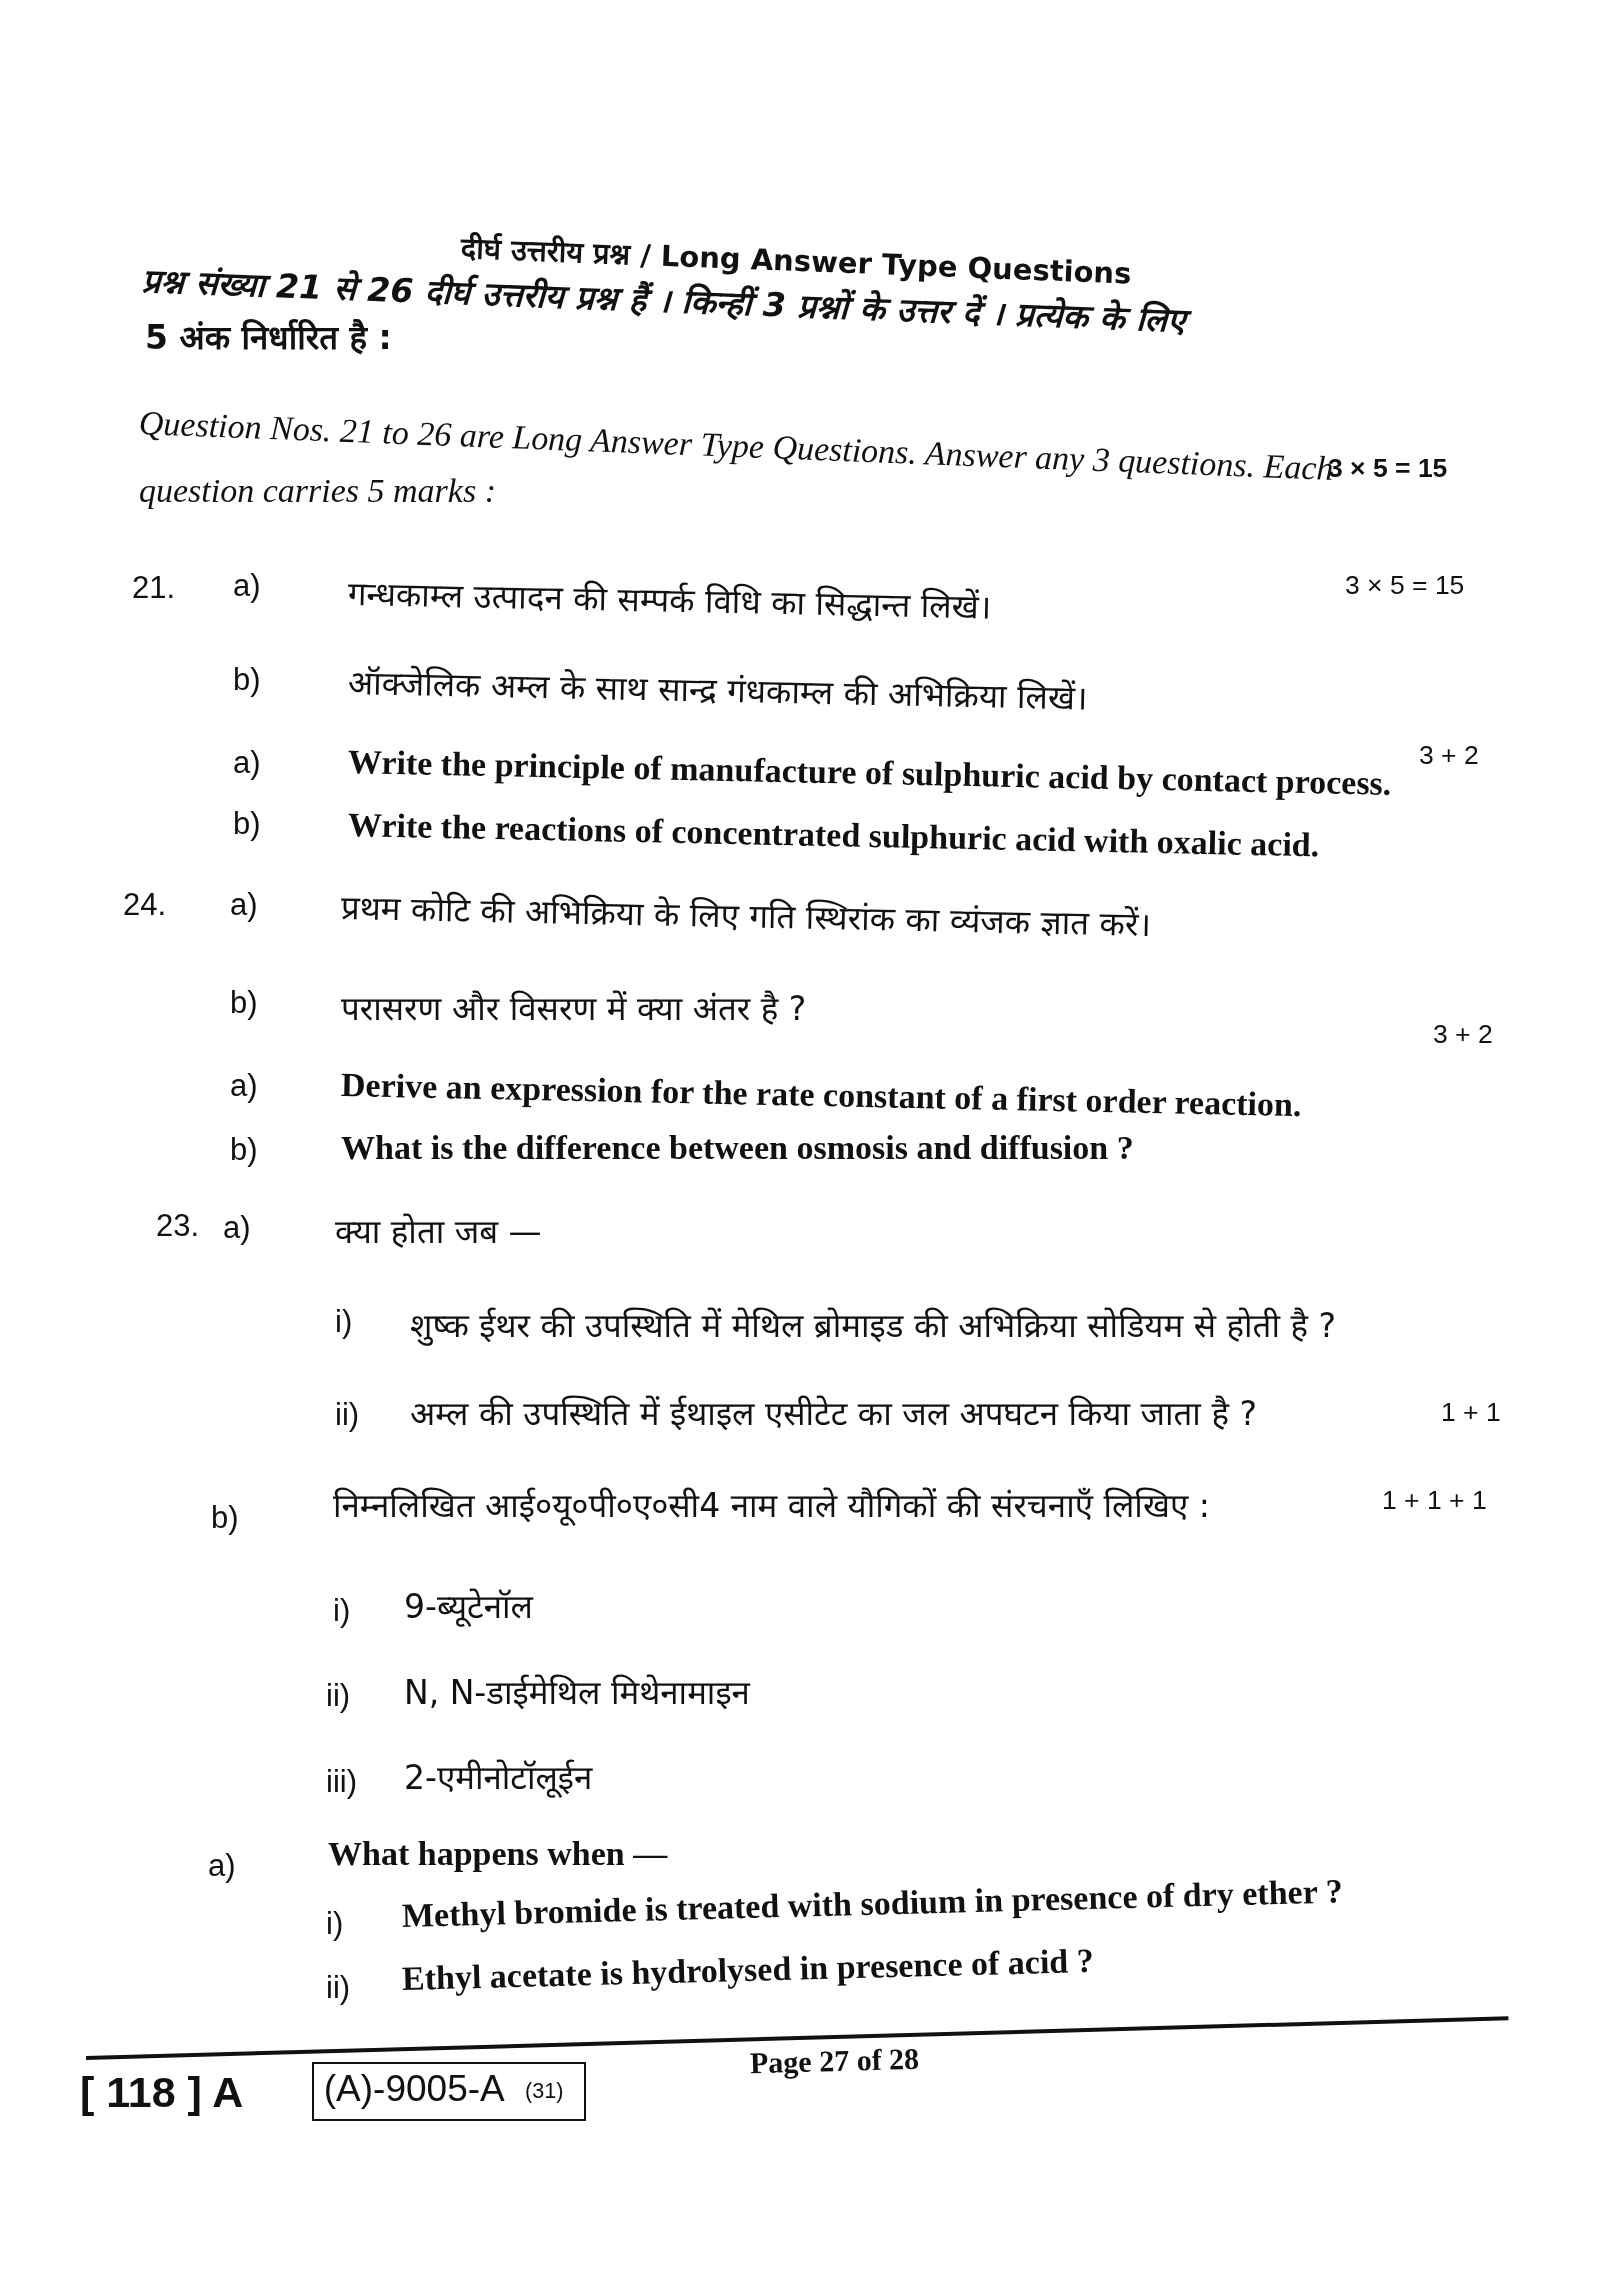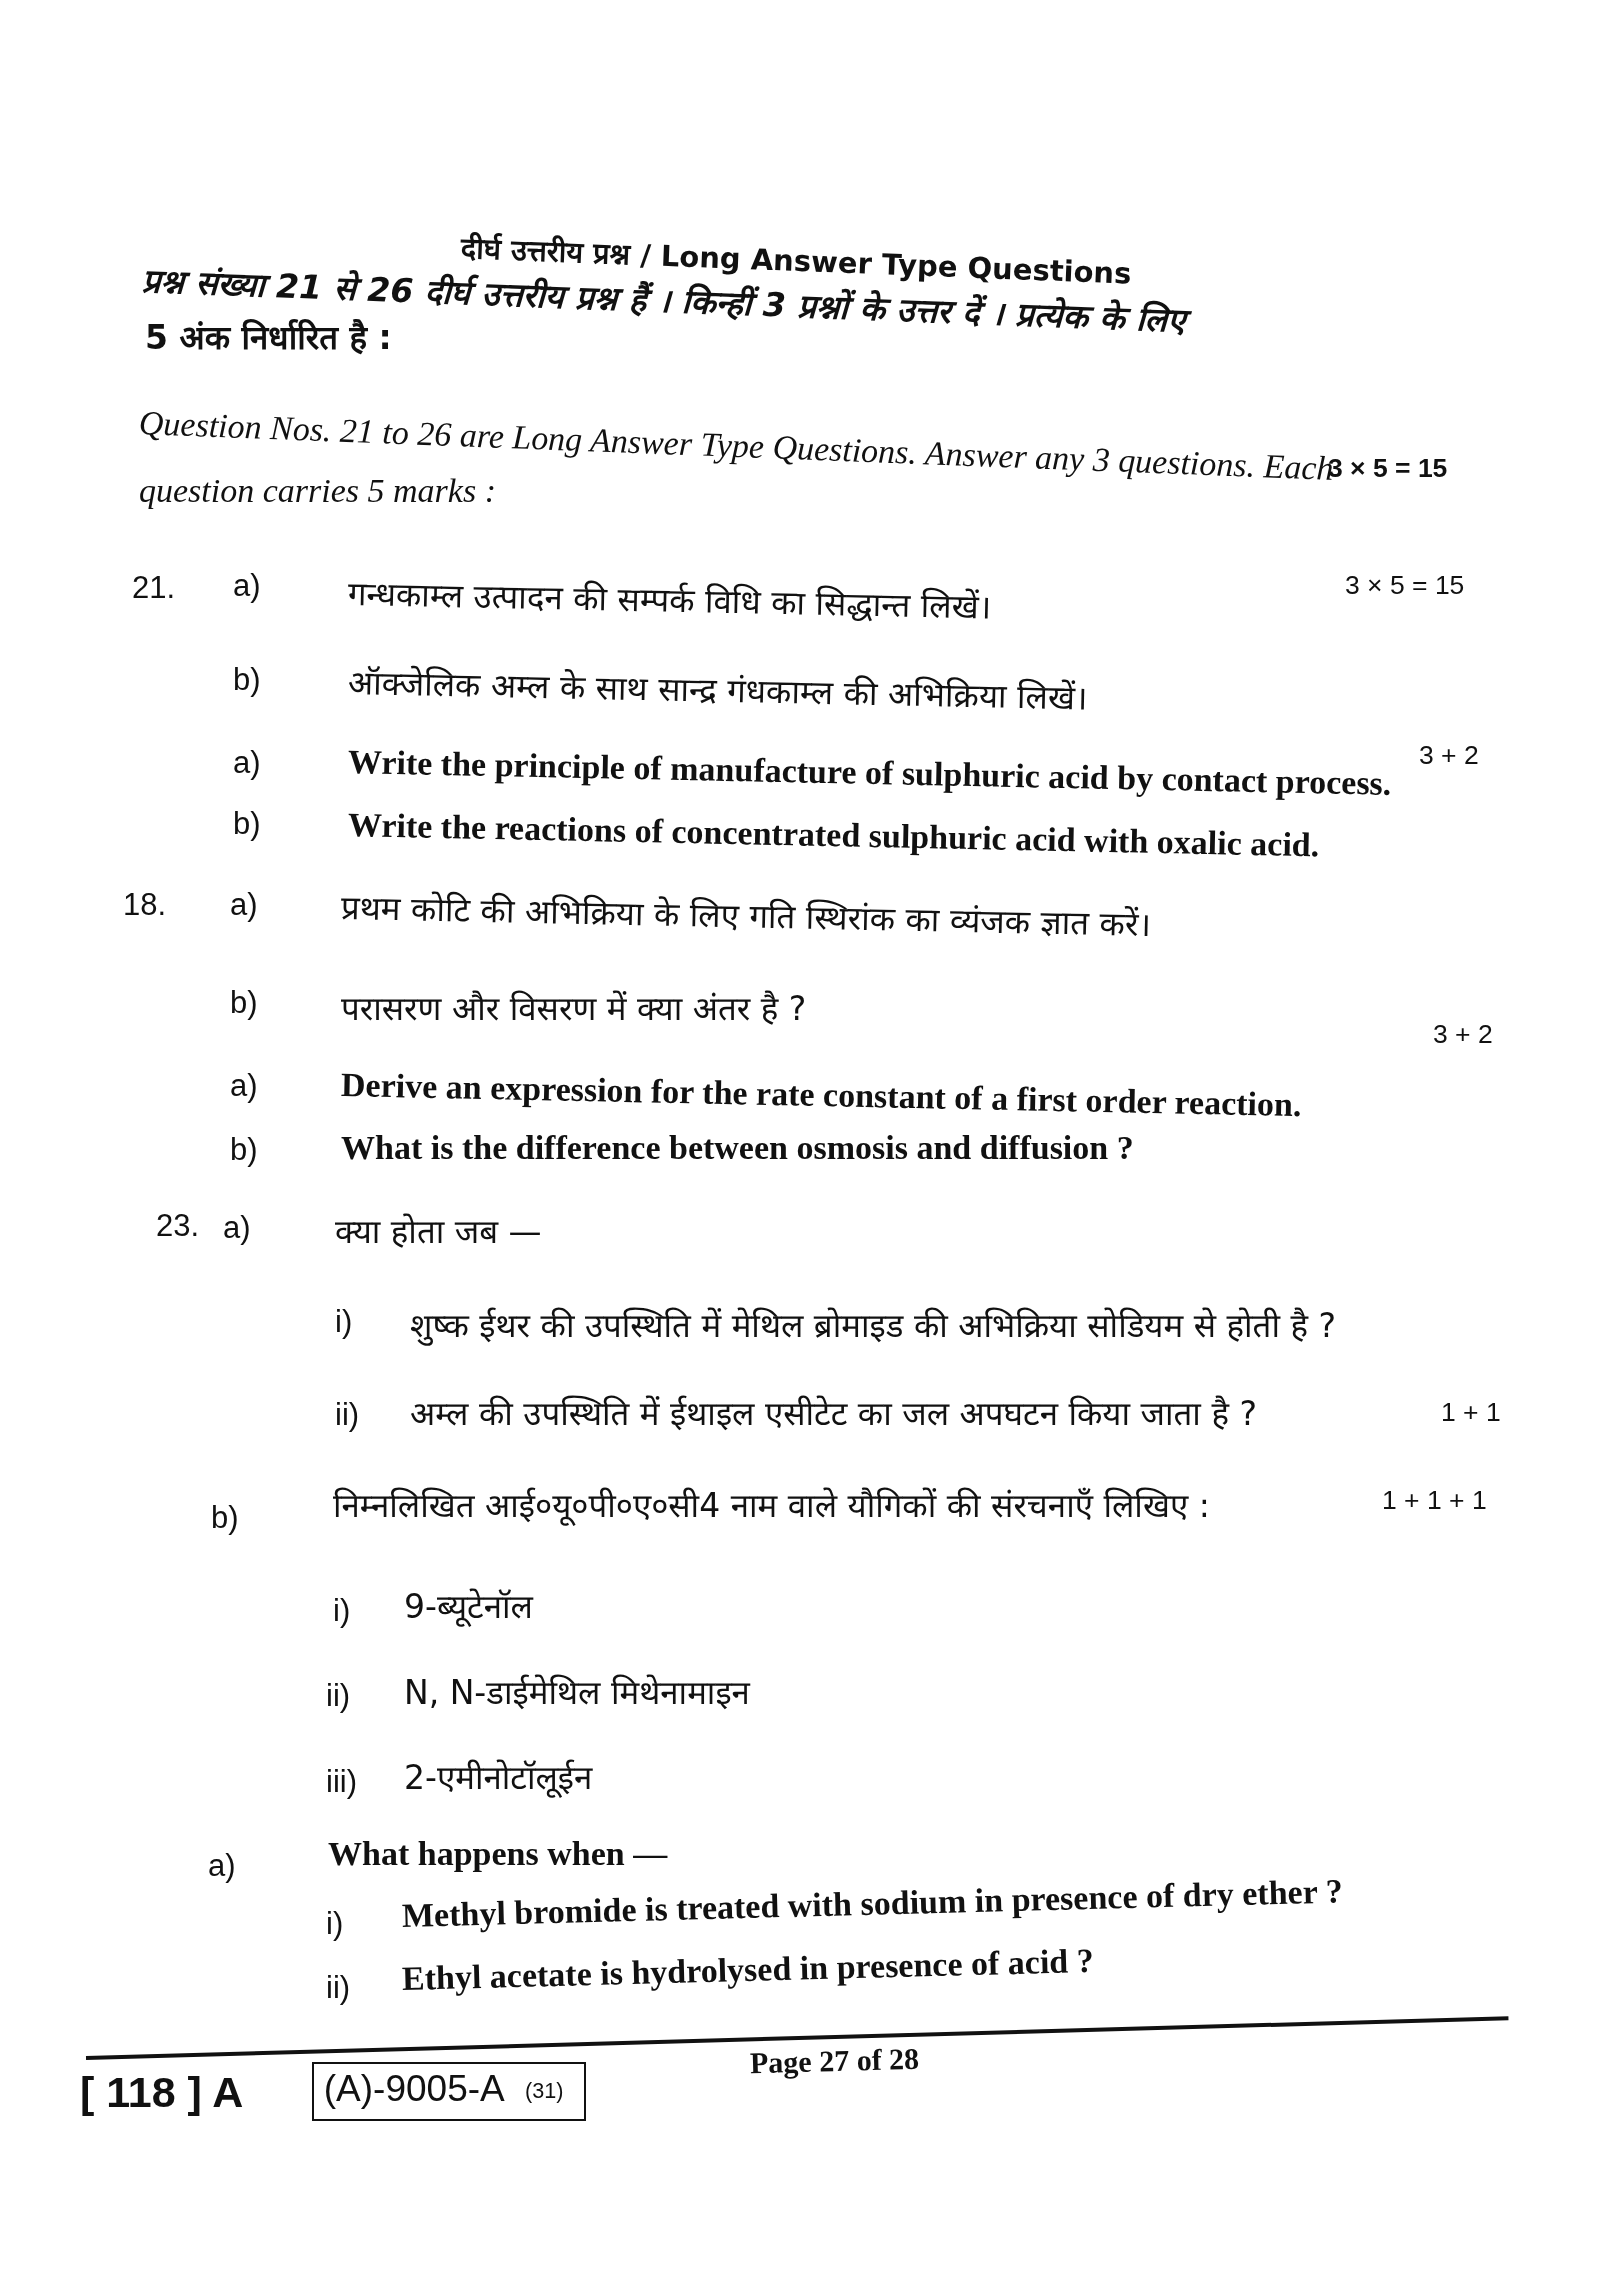--- a/index.html
+++ b/index.html
@@ -36,21 +36,21 @@
   <div class="abs num" style="left:233px; top:662px;">b)</div>
   <div class="abs hin tilt2" style="left:348px; top:659px;">ऑक्जेलिक अम्ल के साथ सान्द्र गंधकाम्ल की अभिक्रिया लिखें।</div>
   <div class="abs marks" style="left:1419px; top:740px;">3 + 2</div>
   <div class="abs num" style="left:233px; top:745px;">a)</div>
   <div class="abs eng tilt2" style="left:348px; top:743px;">Write the principle of manufacture of sulphuric acid by contact process.</div>
   <div class="abs num" style="left:233px; top:806px;">b)</div>
   <div class="abs eng tilt2" style="left:348px; top:806px;">Write the reactions of concentrated sulphuric acid with oxalic acid.</div>
 </div>
 
 <div>
-  <div class="abs num" style="left:123px; top:887px;">18.</div>
+  <div class="abs num" style="left:123px; top:887px;">24.</div>
   <div class="abs num" style="left:230px; top:887px;">a)</div>
   <div class="abs hin tilt2" style="left:341px; top:884px;">प्रथम कोटि की अभिक्रिया के लिए गति स्थिरांक का व्यंजक ज्ञात करें।</div>
   <div class="abs num" style="left:230px; top:985px;">b)</div>
   <div class="abs hin" style="left:341px; top:985px;">परासरण और विसरण में क्या अंतर है ?</div>
   <div class="abs marks" style="left:1433px; top:1019px;">3 + 2</div>
   <div class="abs num" style="left:230px; top:1068px;">a)</div>
   <div class="abs eng tilt2" style="left:341px; top:1066px;">Derive an expression for the rate constant of a first order reaction.</div>
   <div class="abs num" style="left:230px; top:1132px;">b)</div>
   <div class="abs eng" style="left:341px; top:1129px;">What is the difference between osmosis and diffusion ?</div>
 </div>

